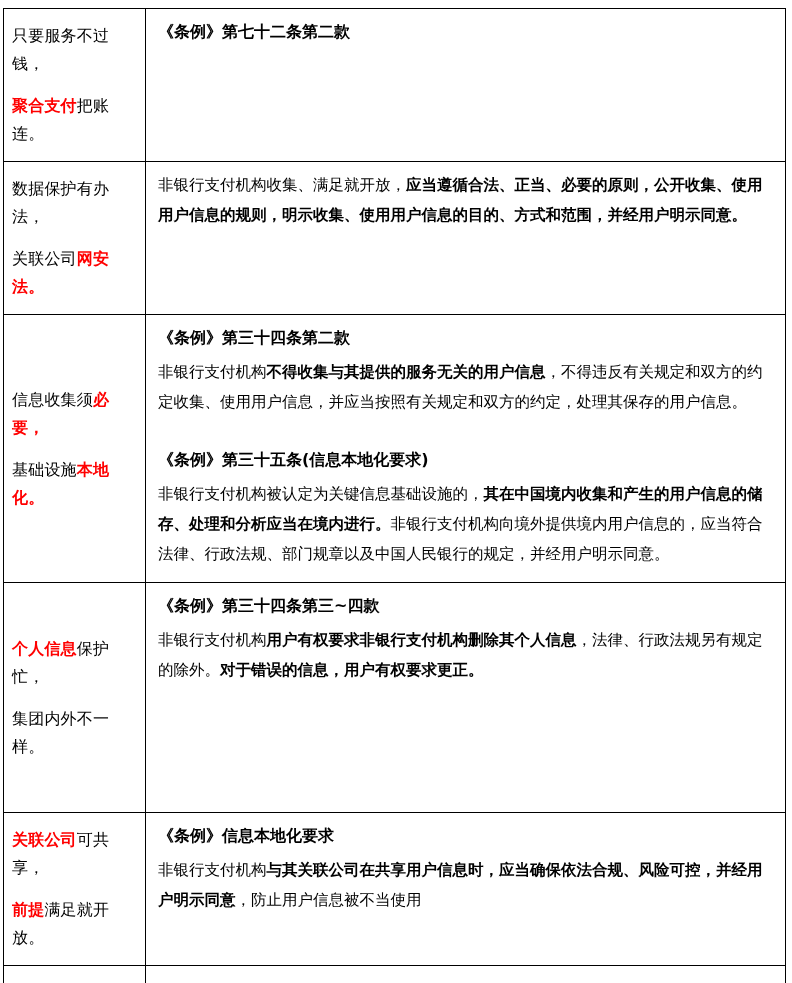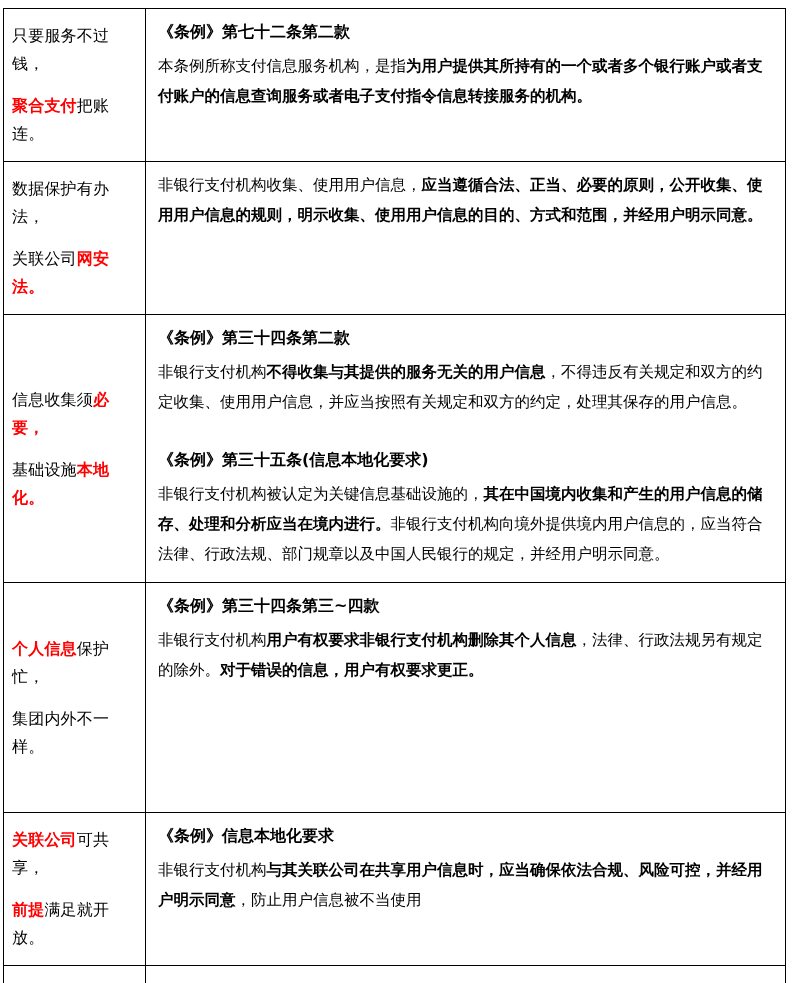--- a/index.html
+++ b/index.html
@@ -84,30 +84,29 @@
 
 <div class="doc">
   <div class="tbl">
       <div class="row">
         <div class="cell left">
           <div class="line"><span class="seg-n">只要服务不过钱，</span></div>
           <div class="line"><span class="seg-rb">聚合支付</span><span class="seg-n">把账连。</span></div>
         </div>
         <div class="cell right">
           <div class="block heading"><span class="seg-b">《条例》第七十二条第二款</span></div>
-          <div class="block para"><span class="seg-n">本条例所称支付信息服务机构，是指</span><span class="seg-b">为用户提供其所持有的一个或者多个银行账户或者支付账户的信息查询服务或者电子支付指令信息转接服务的机构。</span></div>
         </div>
       </div>
       <div class="row">
         <div class="cell left">
           <div class="line"><span class="seg-n">数据保护有办法，</span></div>
           <div class="line"><span class="seg-n">关联公司</span><span class="seg-rb">网安法。</span></div>
         </div>
         <div class="cell right">
-          <div class="block para"><span class="seg-n">非银行支付机构收集、使用用户信息，</span><span class="seg-b">应当遵循合法、正当、必要的原则，公开收集、使用用户信息的规则，明示收集、使用用户信息的目的、方式和范围，并经用户明示同意。</span></div>
+          <div class="block para"><span class="seg-n">非银行支付机构收集、满足就开放，</span><span class="seg-b">应当遵循合法、正当、必要的原则，公开收集、使用用户信息的规则，明示收集、使用用户信息的目的、方式和范围，并经用户明示同意。</span></div>
         </div>
       </div>
       <div class="row">
         <div class="cell left">
           <div class="line"><span class="seg-n">信息收集须</span><span class="seg-rb">必要，</span></div>
           <div class="line"><span class="seg-n">基础设施</span><span class="seg-rb">本地化。</span></div>
         </div>
         <div class="cell right">
           <div class="block heading"><span class="seg-b">《条例》第三十四条第二款</span></div>
           <div class="block para"><span class="seg-n">非银行支付机构</span><span class="seg-b">不得收集与其提供的服务无关的用户信息</span><span class="seg-n">，不得违反有关规定和双方的约定收集、使用用户信息，并应当按照有关规定和双方的约定，处理其保存的用户信息。</span></div>

